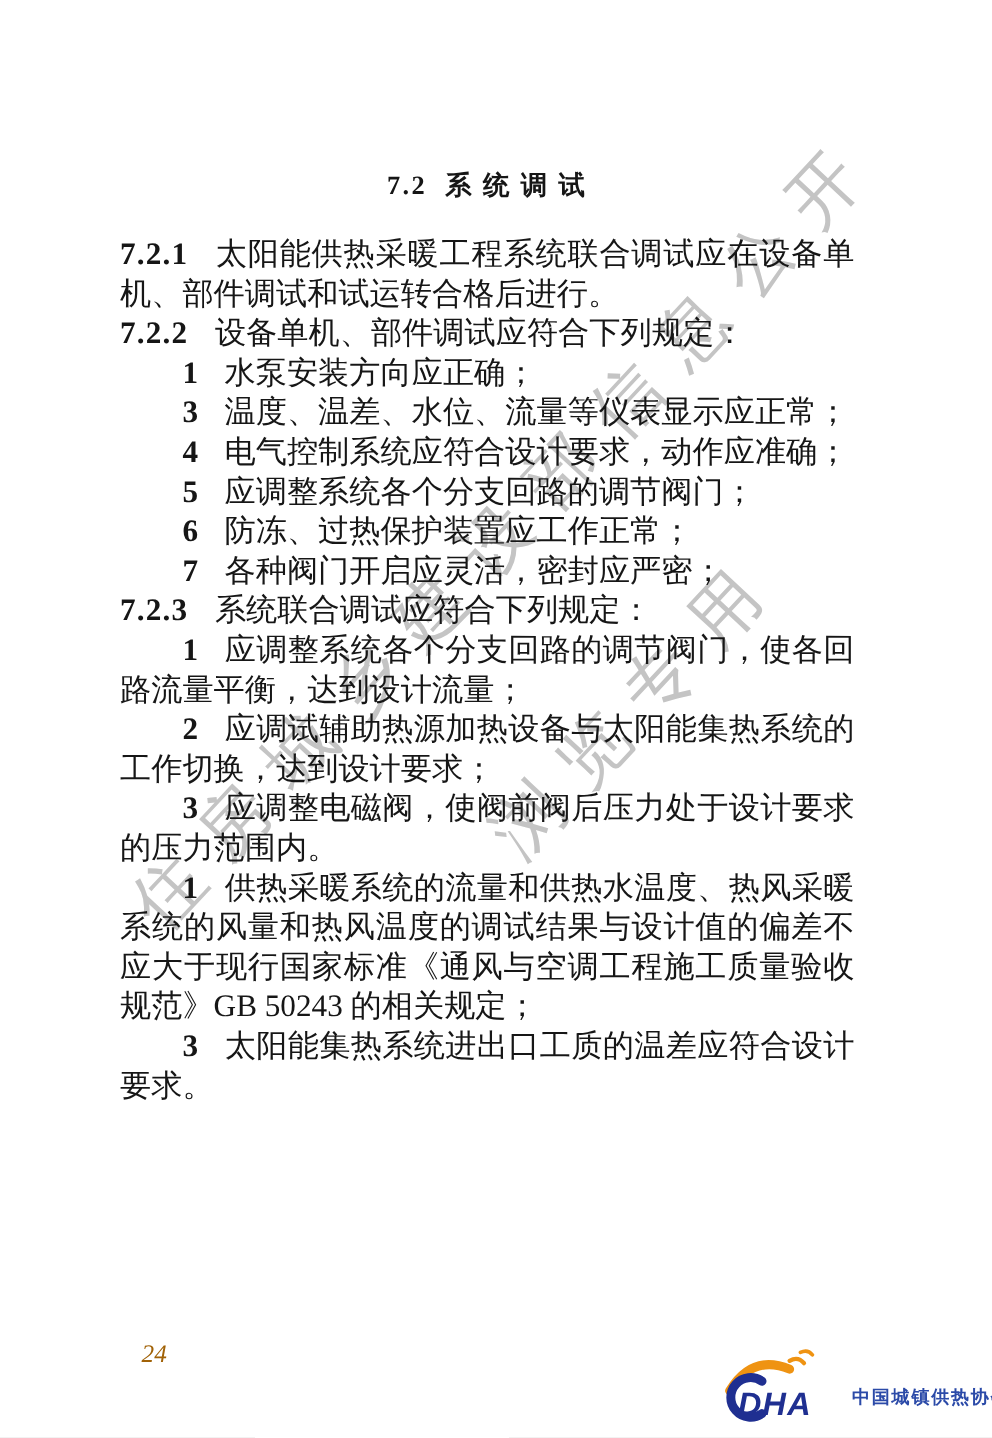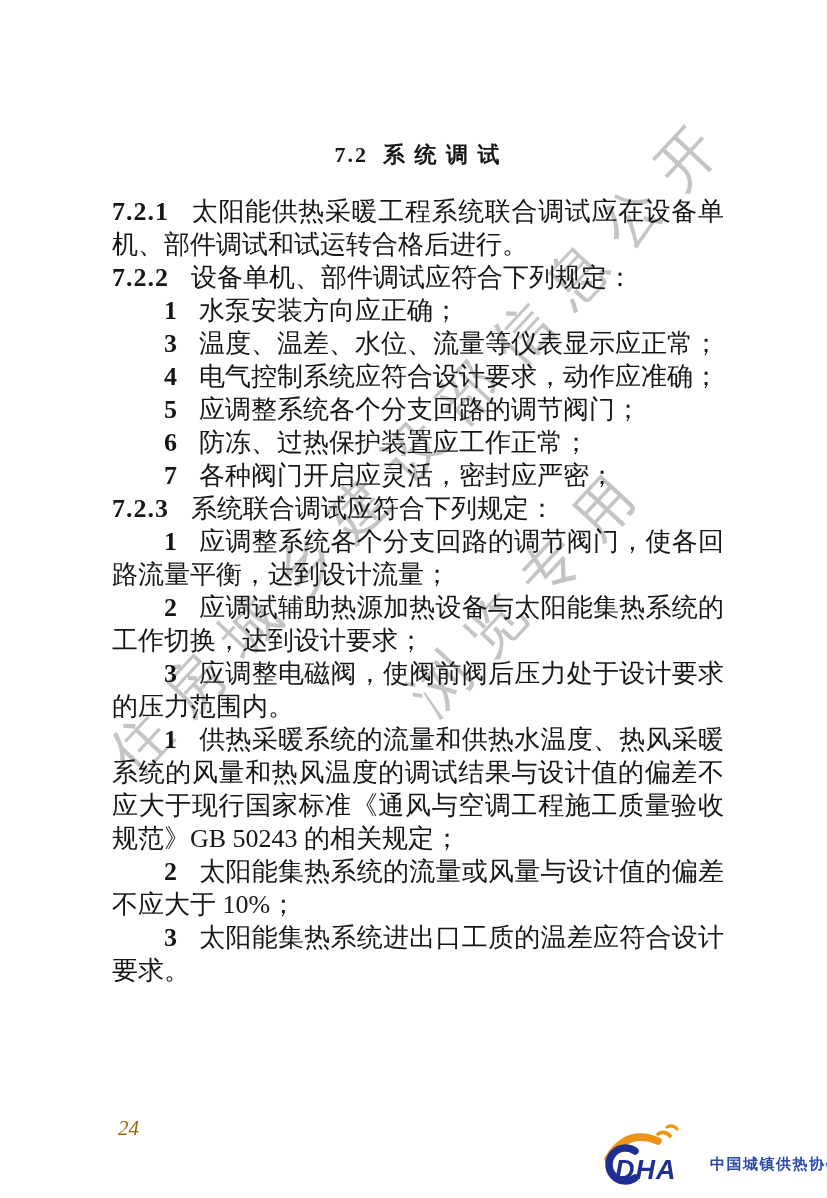--- a/index.html
+++ b/index.html
@@ -29,21 +29,21 @@
     user-select: none;
     pointer-events: none;
   }
   .wm1 { left: 121px; top: 736px; }
   .wm2 { left: 421px; top: 676px; }
 
   
   .content {
     position: absolute;
     z-index: 1;
-    left: 112px;
+    left: 100px;
     top: 138px;
     width: 612px;
   }
   .section-title {
     margin: 0 0 24px 0;
     font-size: 22px;
     line-height: 33px;
     font-weight: bold;
     text-align: center;
     white-space: pre;
@@ -114,21 +114,20 @@
         <p class="item"><span class="inum">3</span><span>温度、温差、水位、流量等仪表显示应正常；</span></p>
         <p class="item"><span class="inum">4</span><span>电气控制系统应符合设计要求，动作应准确；</span></p>
         <p class="item"><span class="inum">5</span><span>应调整系统各个分支回路的调节阀门；</span></p>
         <p class="item"><span class="inum">6</span><span>防冻、过热保护装置应工作正常；</span></p>
         <p class="item"><span class="inum">7</span><span>各种阀门开启应灵活，密封应严密；</span></p>
         <p class="clause"><span class="cnum">7.2.3</span><span>系统联合调试应符合下列规定：</span></p>
         <p class="item"><span class="inum">1</span><span>应调整系统各个分支回路的调节阀门，使各回路流量平衡，达到设计流量；</span></p>
         <p class="item"><span class="inum">2</span><span>应调试辅助热源加热设备与太阳能集热系统的工作切换，达到设计要求；</span></p>
         <p class="item"><span class="inum">3</span><span>应调整电磁阀，使阀前阀后压力处于设计要求的压力范围内。</span></p>
         <p class="item"><span class="inum">1</span><span>供热采暖系统的流量和供热水温度、热风采暖系统的风量和热风温度的调试结果与设计值的偏差不应大于现行国家标准《通风与空调工程施工质量验收规范》GB 50243 的相关规定；</span></p>
-        <p class="item"><span class="inum">2</span><span>太阳能集热系统的流量或风量与设计值的偏差不应大于 10%；</span></p>
         <p class="item"><span class="inum">3</span><span>太阳能集热系统进出口工质的温差应符合设计要求。</span></p>
       </div>
   </div>
 
   <div class="page-number">24</div>
 
   <div class="logo">
     <svg width="102" height="62" viewBox="0 0 102 62">
 
       <path d="M7 35 Q26 4 57 17" fill="none" stroke="#ef9312" stroke-width="7.5" stroke-linecap="round"></path>

